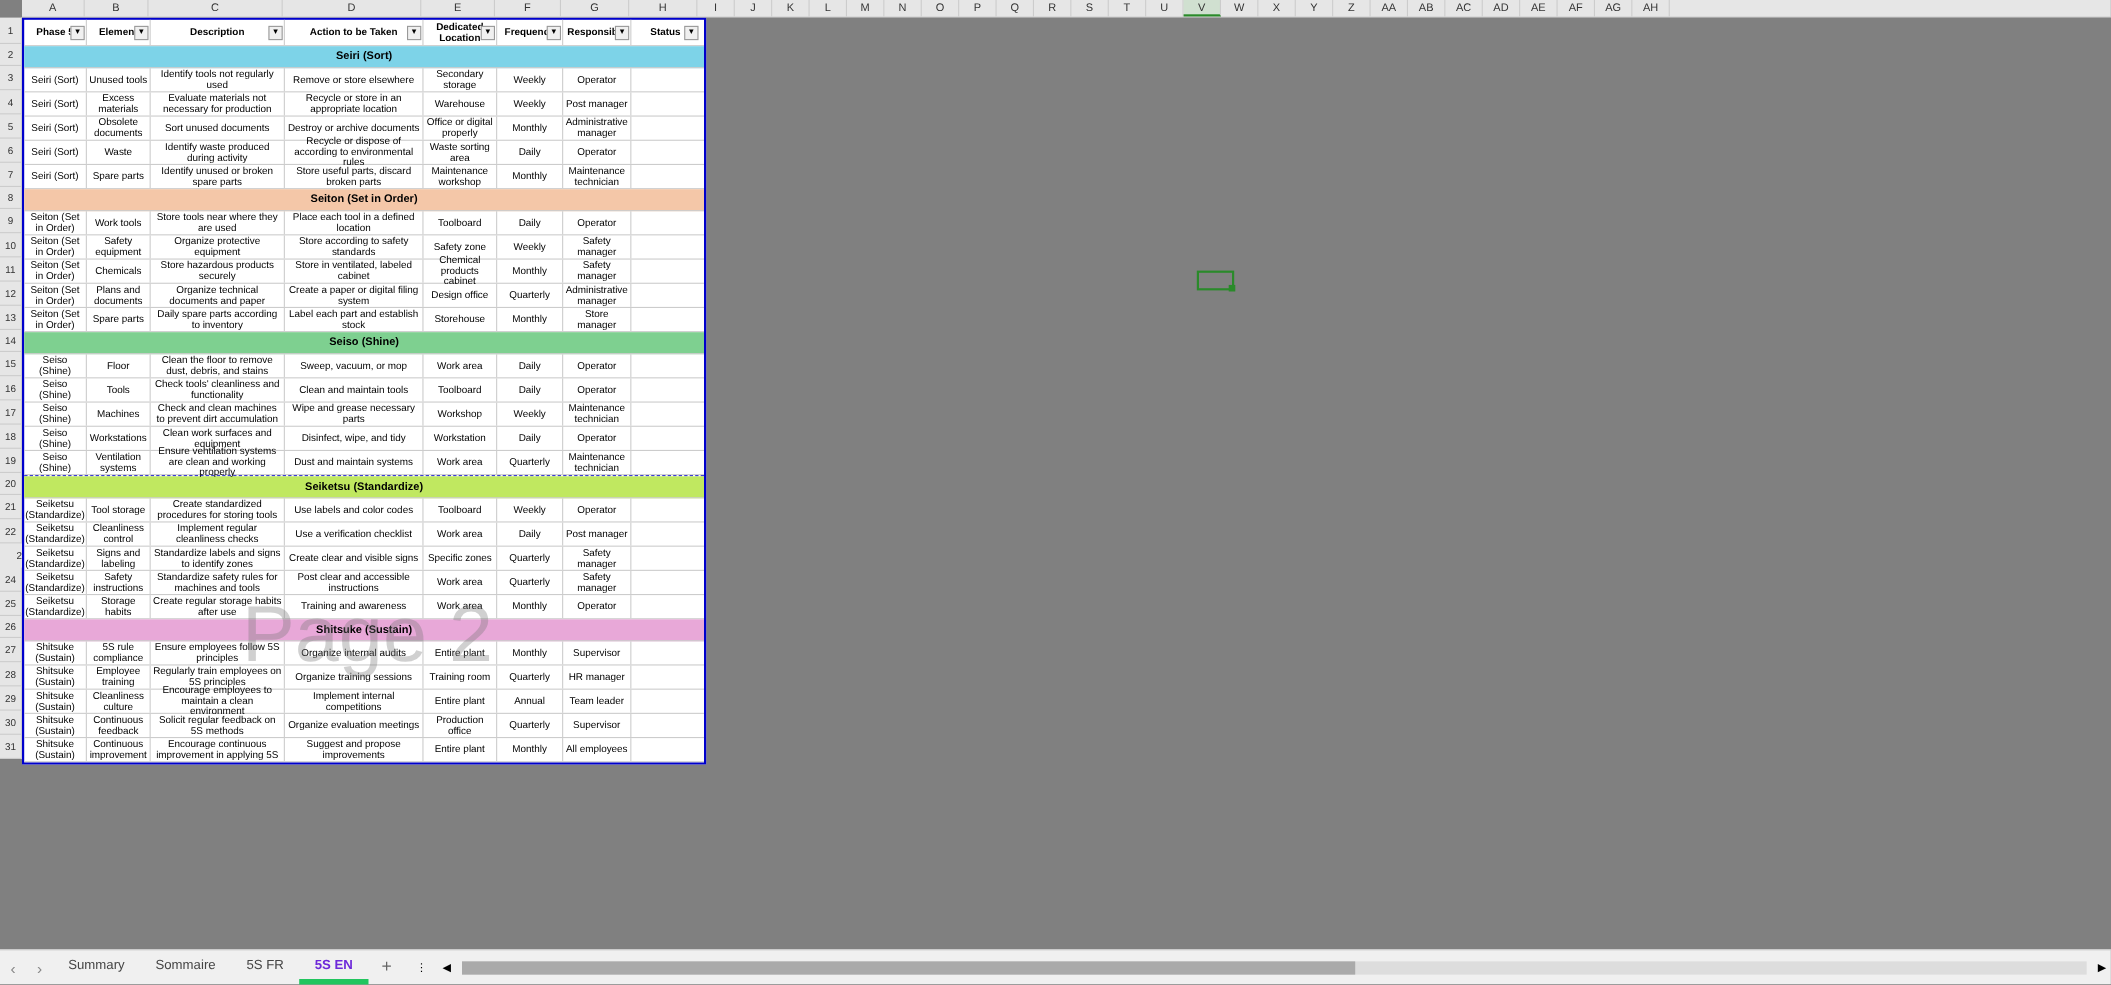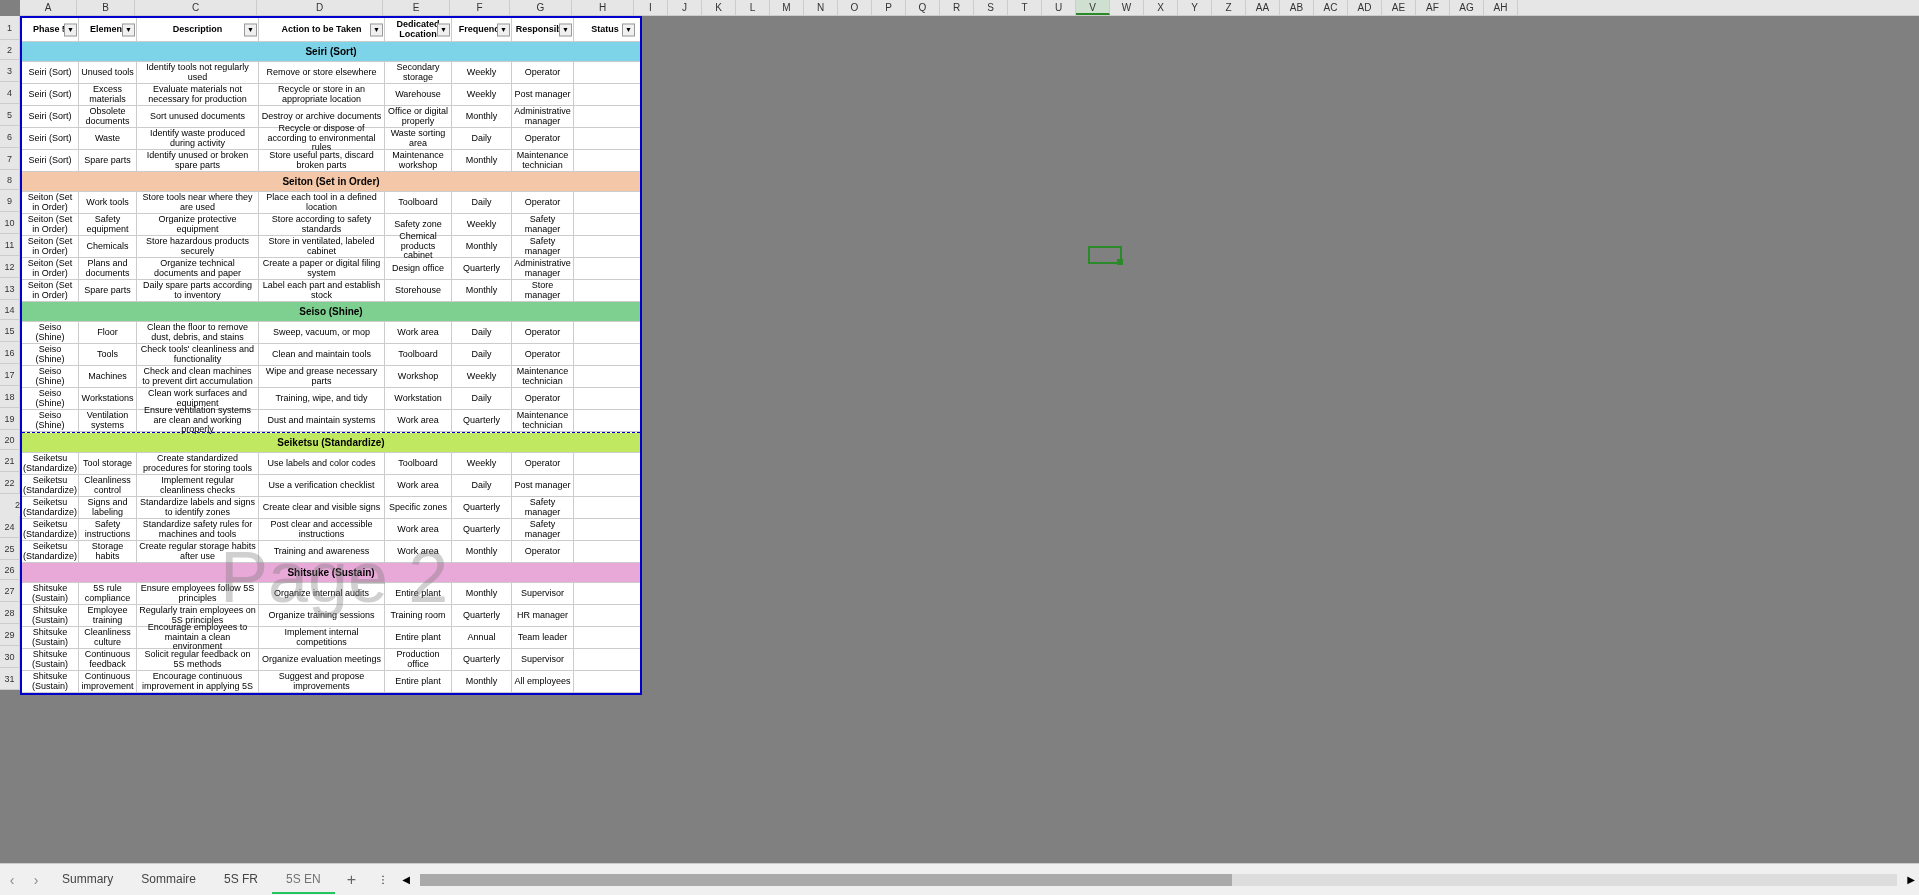--- a/index.html
+++ b/index.html
@@ -39,21 +39,21 @@
 .page-break { border-top: 1px dashed #0000cc; height: 0; }
 
 
 .active-cell { position: absolute; border: 2px solid #2a8a2a; background: transparent; pointer-events: none; }
 .active-cell::after { content: ""; position: absolute; right: -3px; bottom: -3px; width: 6px; height: 6px; background: #2a8a2a; }
 
 
 .tabs-bar { position: absolute; bottom: 0; left: 0; right: 0; height: 32px; background: #f0f0f0; display: flex; align-items: center; border-top: 1px solid #ccc; }
 .tab-nav { width: 24px; text-align: center; color: #888; font-size: 14px; cursor: pointer; }
 .tab { padding: 6px 14px; font-size: 12px; color: #444; cursor: pointer; border-bottom: 2px solid transparent; }
-.tab.active { color: #737373; border-bottom: 2px solid #22c55e; font-weight: normal; }
+.tab.active { color: #6d28d9; border-bottom: 6px solid #22c55e; font-weight: bold; }
 .tab-add { padding: 0 12px; font-size: 16px; color: #666; cursor: pointer; }
 .tab-menu { margin-left: auto; padding: 0 10px; cursor: pointer; }
 .hscroll { flex: 1; margin: 0 6px; height: 12px; background: #ddd; position: relative; }
 .hscroll-thumb { position: absolute; left: 0; width: 55%; height: 100%; background: #aaa; }
 .hscroll-btn { width: 16px; text-align: center; font-size: 10px; cursor: pointer; }
 
 .c-phase { width: 57px; } .c-elem { width: 58px; } .c-desc { width: 122px; }
 .c-act { width: 126px; } .c-loc { width: 67px; } .c-freq { width: 60px; }
 .c-resp { width: 62px; } .c-stat { width: 62px; text-align: center; }
 </style>
@@ -297,21 +297,21 @@
           <div class="cell c-act">Wipe and grease necessary parts</div>
           <div class="cell c-loc">Workshop</div>
           <div class="cell c-freq">Weekly</div>
           <div class="cell c-resp">Maintenance technician</div>
           <div class="cell c-stat" style="border-right: none;"></div>
         </div>
         <div class="data-row" style="height: 22px;">
           <div class="cell c-phase">Seiso (Shine)</div>
           <div class="cell c-elem">Workstations</div>
           <div class="cell c-desc">Clean work surfaces and equipment</div>
-          <div class="cell c-act">Training, wipe, and tidy</div>
+          <div class="cell c-act">Disinfect, wipe, and tidy</div>
           <div class="cell c-loc">Workstation</div>
           <div class="cell c-freq">Daily</div>
           <div class="cell c-resp">Operator</div>
           <div class="cell c-stat" style="border-right: none;"></div>
         </div>
         <div class="data-row" style="height: 22px;">
           <div class="cell c-phase">Seiso (Shine)</div>
           <div class="cell c-elem">Ventilation systems</div>
           <div class="cell c-desc">Ensure ventilation systems are clean and working properly</div>
           <div class="cell c-act">Dust and maintain systems</div>

